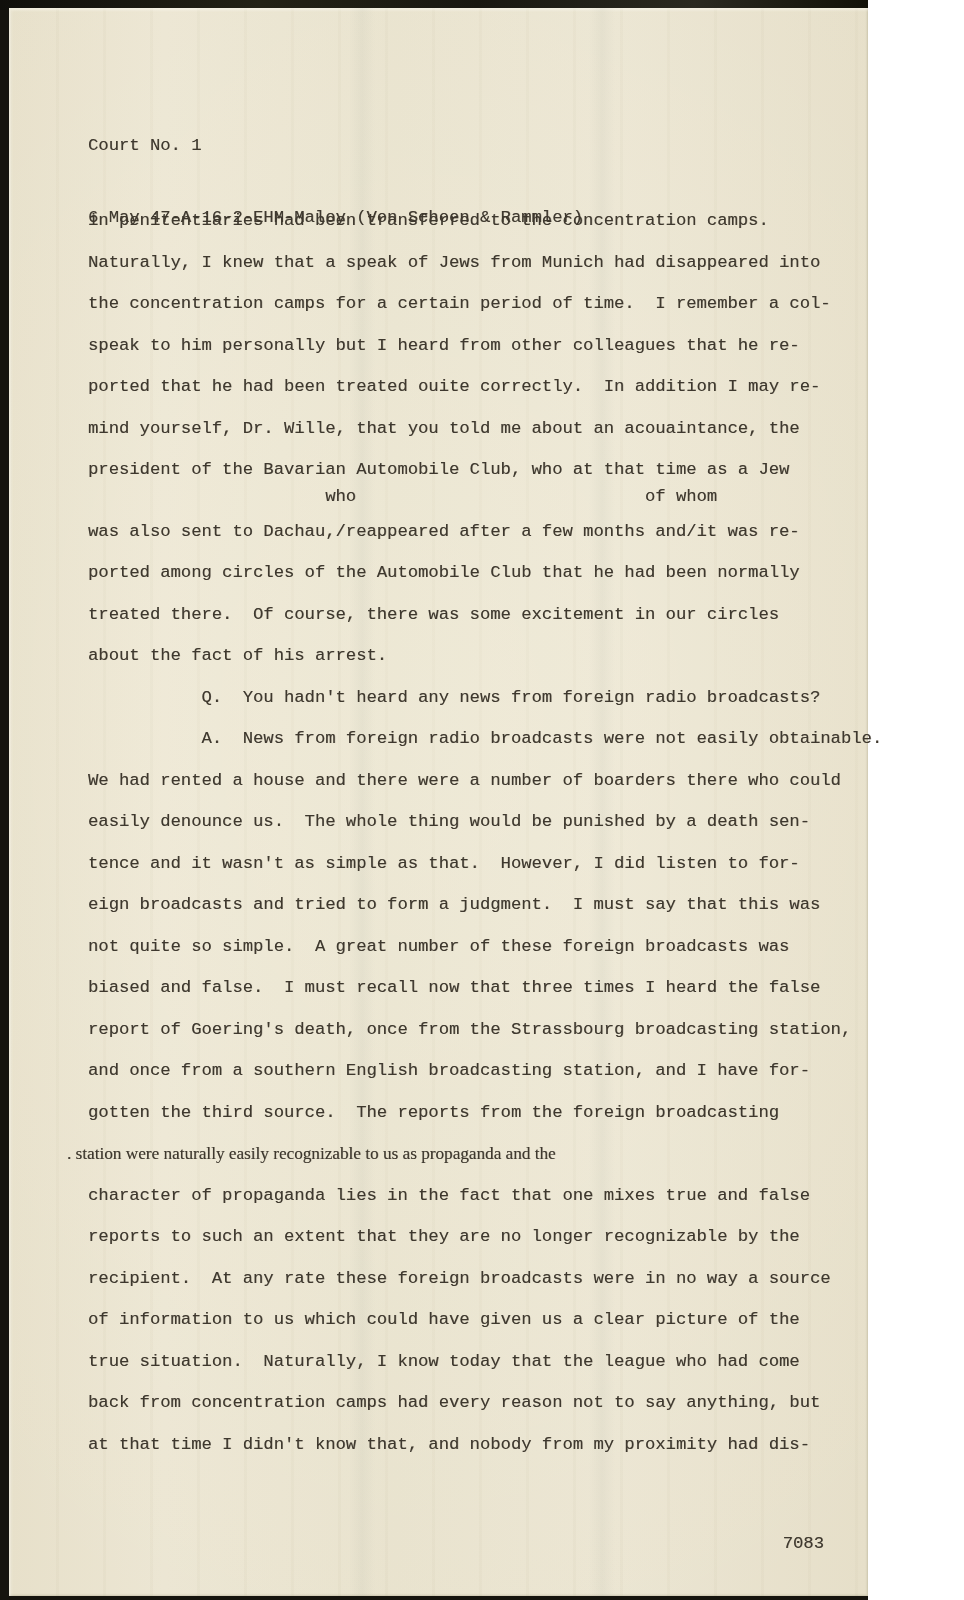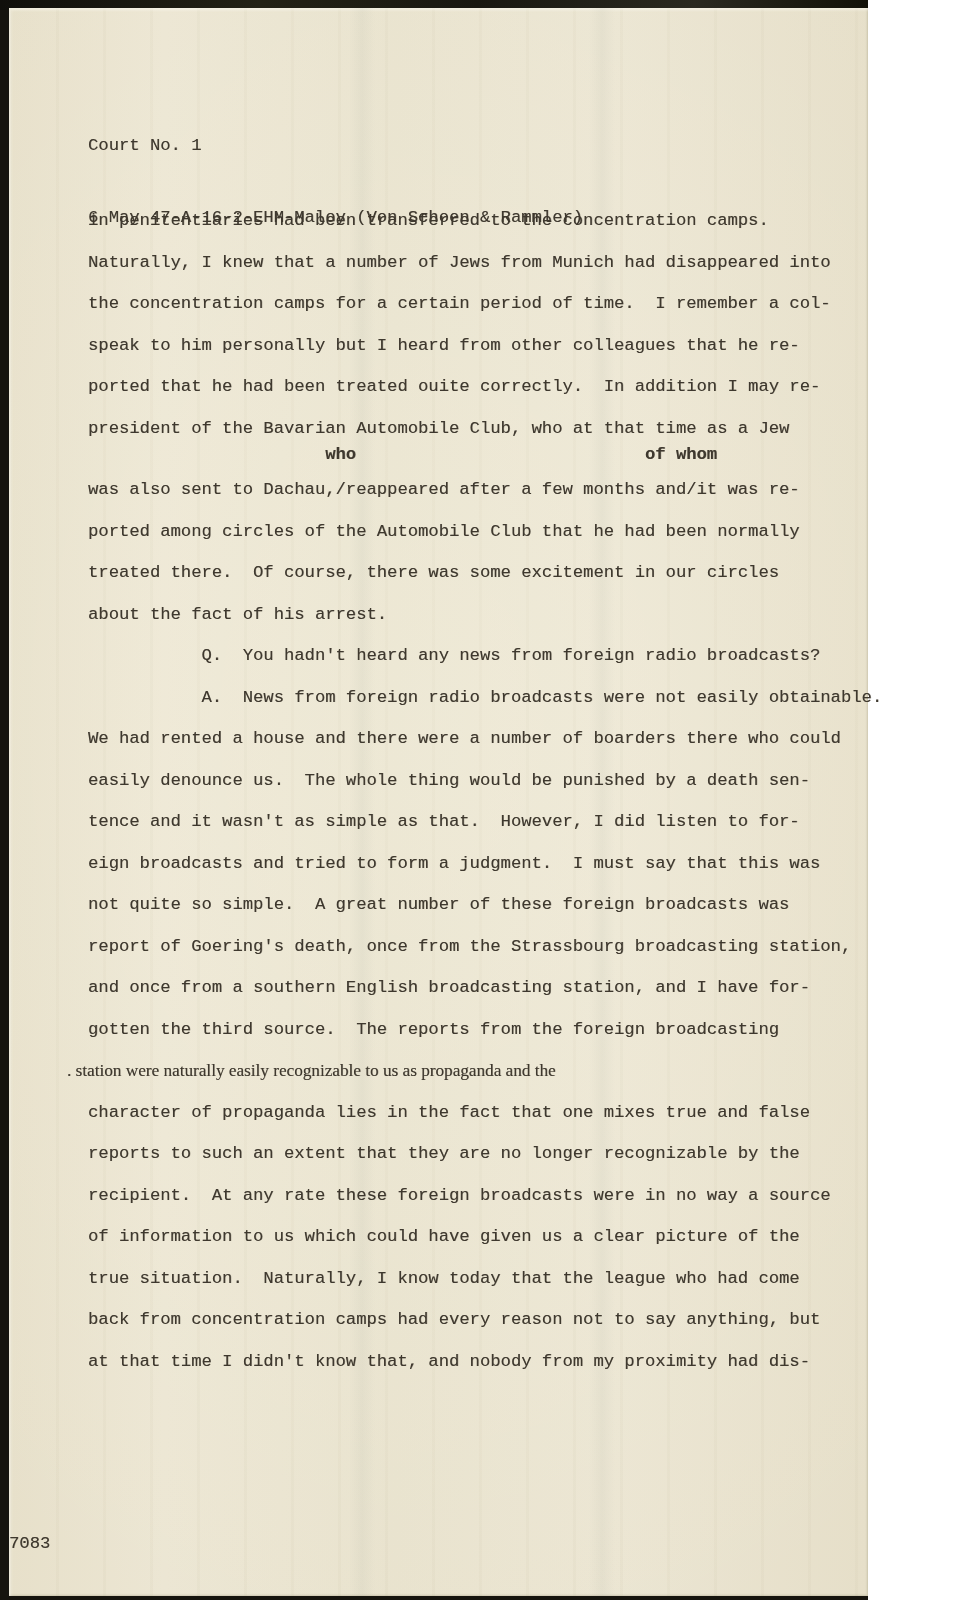--- a/index.html
+++ b/index.html
@@ -43,60 +43,62 @@
     font-size: 17.2px;
   }
   .header {
     position: absolute; left: 79px; top: 78px;
     line-height: 24px; white-space: pre;
   }
   .body-text {
     position: absolute; left: 79px; top: 192px; right: 0;
   }
   .line { height: 41.5px; line-height: 41.5px; white-space: pre; }
-  .line.insert { height: 20px; line-height: 12px; font-weight: bold; }
+  .line.insert { height: 20px; line-height: 12px; }
   .line.outdent { text-indent: -21px; font-family: Liberation Serif, serif; }
   .pagenum {
     position: absolute; left: 0; top: 1526px; width: 100%;
-    text-align: left; padding-right: 44px; box-sizing: border-box;
+    text-align: right; padding-right: 44px; box-sizing: border-box;
     line-height: 20px;
   }
 </style>
 </head>
 <body>
 
 <div class="scan">
   <div class="paper">
     <div class="streak s1"></div>
     <div class="streak s2"></div>
 
     <div class="header ink">
       <div>Court No. 1</div>
       <div>6 May 47-A-16-2-EHM-Maloy (Von Schoen &amp; Rammler)</div>
     </div>
 
     <div class="body-text ink">
         <div class="line">in penitentiaries had been transferred to the concentration camps.</div>
-        <div class="line">Naturally, I knew that a number of Jews from Munich had disappeared into</div>
+        <div class="line">Naturally, I knew that a speak of Jews from Munich had disappeared into</div>
         <div class="line">the concentration camps for a certain period of time.  I remember a col-</div>
         <div class="line">speak to him personally but I heard from other colleagues that he re-</div>
         <div class="line">ported that he had been treated ouite correctly.  In addition I may re-</div>
+        <div class="line">mind yourself, Dr. Wille, that you told me about an acouaintance, the</div>
         <div class="line">president of the Bavarian Automobile Club, who at that time as a Jew</div>
         <div class="line insert">                       who                            of whom</div>
         <div class="line">was also sent to Dachau,/reappeared after a few months and/it was re-</div>
         <div class="line">ported among circles of the Automobile Club that he had been normally</div>
         <div class="line">treated there.  Of course, there was some excitement in our circles</div>
         <div class="line">about the fact of his arrest.</div>
         <div class="line">           Q.  You hadn't heard any news from foreign radio broadcasts?</div>
         <div class="line">           A.  News from foreign radio broadcasts were not easily obtainable.</div>
         <div class="line">We had rented a house and there were a number of boarders there who could</div>
         <div class="line">easily denounce us.  The whole thing would be punished by a death sen-</div>
         <div class="line">tence and it wasn't as simple as that.  However, I did listen to for-</div>
         <div class="line">eign broadcasts and tried to form a judgment.  I must say that this was</div>
         <div class="line">not quite so simple.  A great number of these foreign broadcasts was</div>
+        <div class="line">biased and false.  I must recall now that three times I heard the false</div>
         <div class="line">report of Goering's death, once from the Strassbourg broadcasting station,</div>
         <div class="line">and once from a southern English broadcasting station, and I have for-</div>
         <div class="line">gotten the third source.  The reports from the foreign broadcasting</div>
         <div class="line outdent">. station were naturally easily recognizable to us as propaganda and the</div>
         <div class="line">character of propaganda lies in the fact that one mixes true and false</div>
         <div class="line">reports to such an extent that they are no longer recognizable by the</div>
         <div class="line">recipient.  At any rate these foreign broadcasts were in no way a source</div>
         <div class="line">of information to us which could have given us a clear picture of the</div>
         <div class="line">true situation.  Naturally, I know today that the league who had come</div>
         <div class="line">back from concentration camps had every reason not to say anything, but</div>

